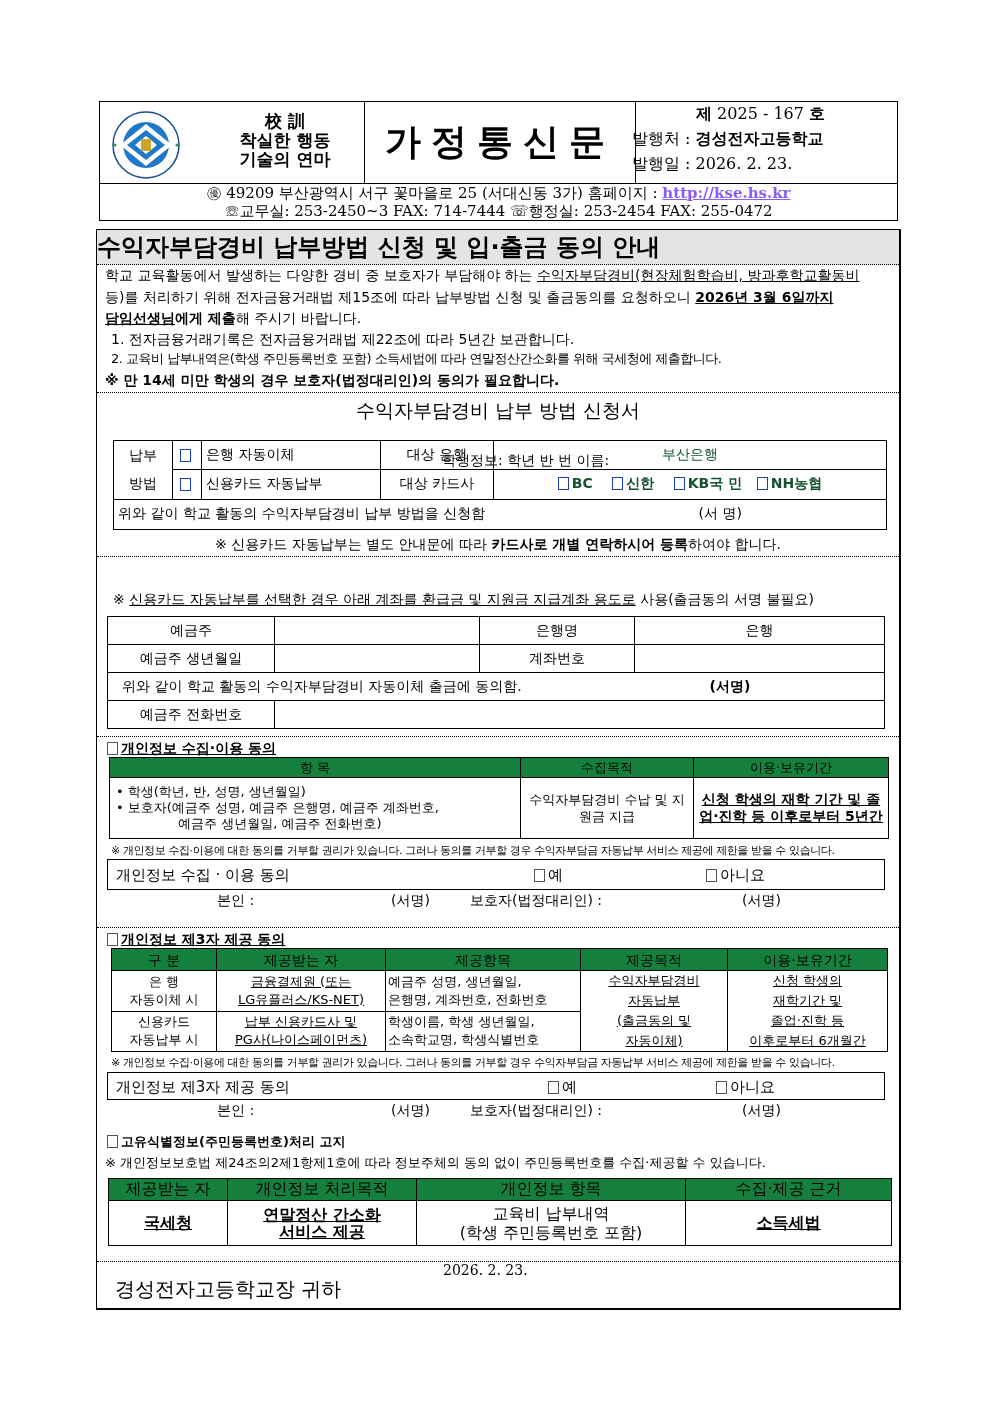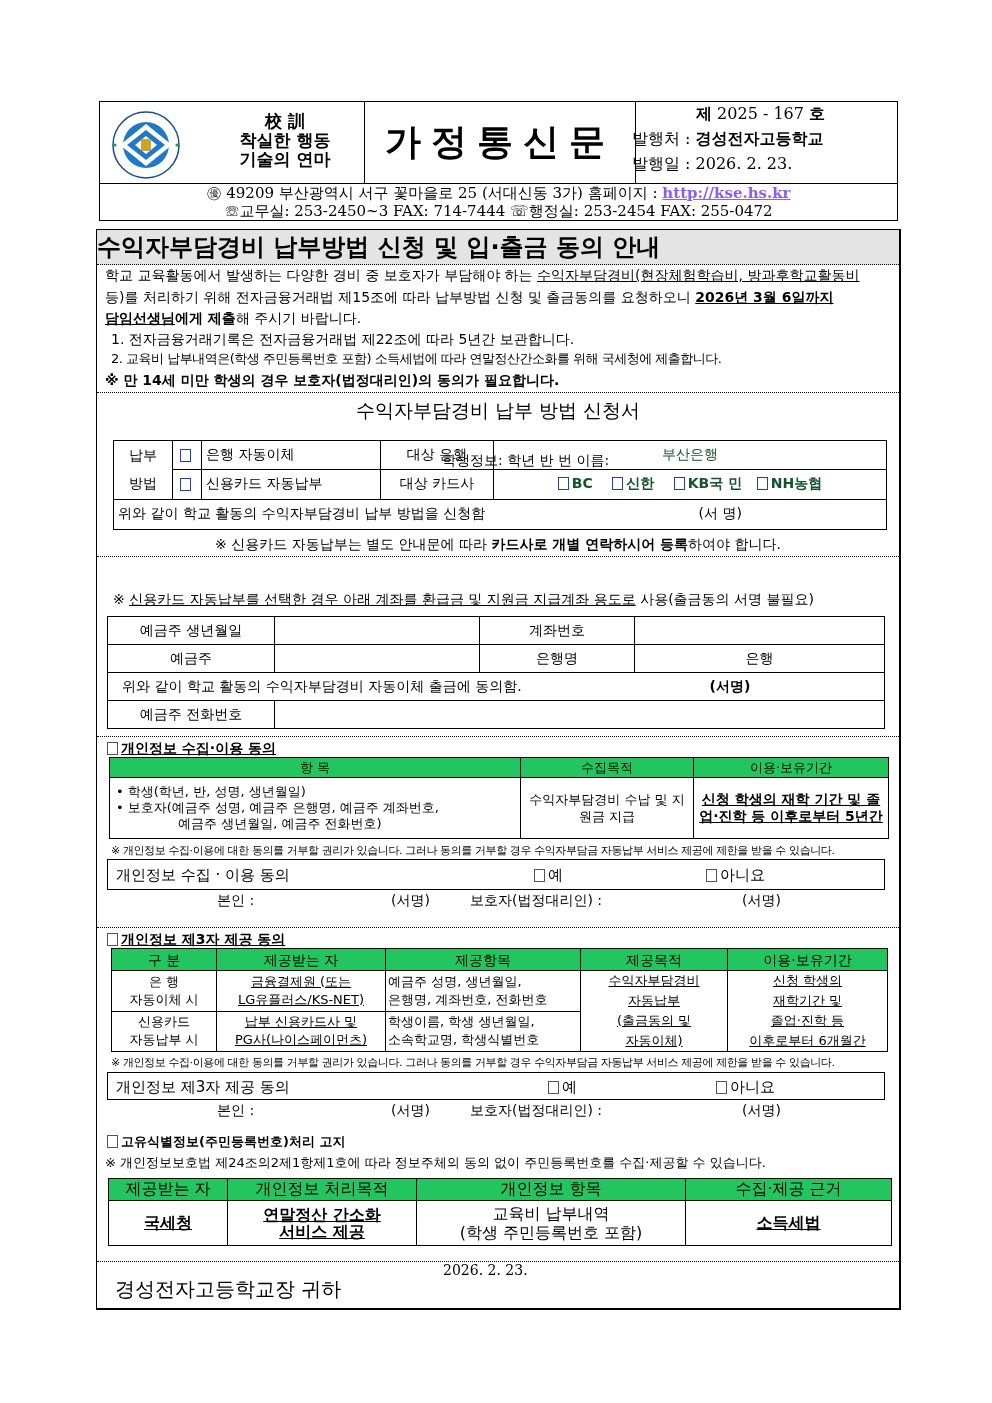--- a/index.html
+++ b/index.html
@@ -25,21 +25,21 @@
 
   
   #main { left: 96px; top: 229px; width: 805px; height: 1081px; border: 1px solid #000; border-bottom: 2px solid #000; border-right: 2px solid #000; box-sizing: border-box; }
   .title-band { position: absolute; left: 0; top: 0; width: 100%; height: 34px; background: #e4e4e4; font-size: 24px; font-weight: bold; text-align: left; line-height: 34px; border-bottom: 1px dotted #000; }
   .dotline { position: absolute; left: 0; width: 100%; border-top: 1px dotted #000; }
   .txt { position: absolute; font-size: 14px; white-space: nowrap; line-height: 20px; }
   .small { font-size: 11px; }
 
   table { border-collapse: collapse; position: absolute; font-size: 14px; }
   td, th { border: 1px solid #000; padding: 0 4px; font-weight: normal; }
-  th { background: #22c55e; }
+  th { background: #15803d; }
   .box-chk { display: inline-block; width: 11px; height: 13px; border: 1px solid #555; vertical-align: -2px; margin-right: 3px; box-sizing: border-box; }
   .box-chk.blue-b { border-color: #1d3fb8; }
   .framed { position: absolute; border: 1px solid #000; box-sizing: border-box; }
 </style>
 </head>
 <body>
 
 <div id="header" class="abs">
   <div class="row1">
     <div class="cell-logo">
@@ -138,30 +138,30 @@
     <span>※ 신용카드 자동납부는 별도 안내문에 따라 </span><span class="b">카드사로 개별 연락하시어 등록</span><span>하여야 합니다.</span>
   </div>
   <div class="dotline" style="top:326px;"></div>
 
   <div class="txt" style="left:16px; top:359px;">
     <span>※ </span><span class="u">신용카드 자동납부를 선택한 경우 아래 계좌를 환급금 및 지원금 지급계좌 용도로</span><span> 사용(출금동의 서명 불필요)</span>
   </div>
   <table style="left:10px; top:386px; width:778px; height:112px;">
     <tbody>
         <tr style="height:28px;">
+      <td class="center" style="width:158px;">예금주</td>
+      <td style="width:196px;"></td>
+      <td class="center" style="width:146px;">은행명</td>
+      <td class="center">은행</td>
+    </tr>
+    <tr style="height:28px;">
       <td class="center">예금주 생년월일</td>
       <td></td>
       <td class="center">계좌번호</td>
       <td></td>
-    </tr>
-    <tr style="height:28px;">
-      <td class="center" style="width:158px;">예금주</td>
-      <td style="width:196px;"></td>
-      <td class="center" style="width:146px;">은행명</td>
-      <td class="center">은행</td>
     </tr>
     <tr style="height:28px;">
       <td colspan="4" style="padding-left:14px;">
         <span>위와 같이 학교 활동의 수익자부담경비 자동이체 출금에 동의함.</span>
         <span class="b" style="position:absolute; left:602px;">(서명)</span>
       </td>
     </tr>
     <tr style="height:28px;">
       <td class="center">예금주 전화번호</td>
       <td colspan="3"></td>

